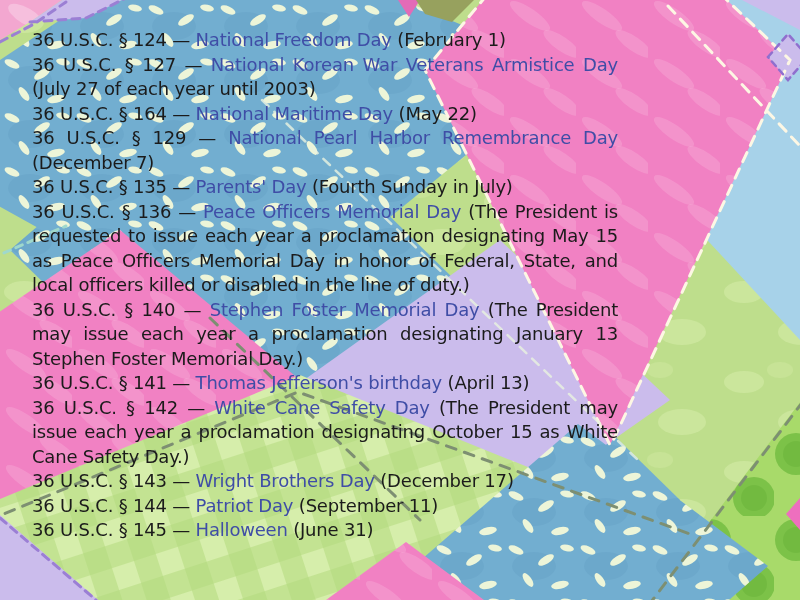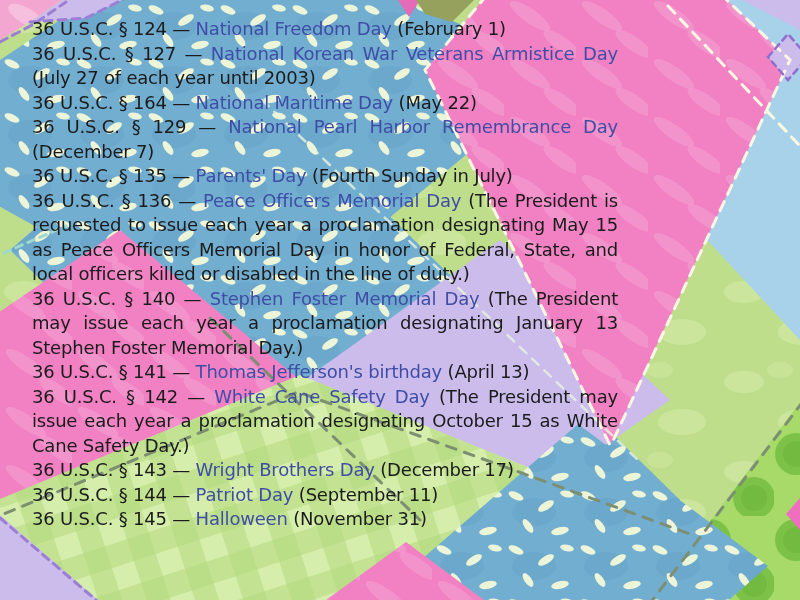--- a/index.html
+++ b/index.html
@@ -3,21 +3,21 @@
 <meta charset="utf-8">
 <style>
   html,body{margin:0;padding:0;background:#777;}
   .slide{
     position:relative;width:800px;height:600px;overflow:hidden;
     font-family:"DejaVu Sans","Liberation Sans",sans-serif;
   }
   .quilt{position:absolute;left:0;top:0;width:800px;height:600px;display:block;}
   .content{
     position:absolute;left:0;top:0;width:648px;height:600px;
-    padding:17px 30px 0 32px;box-sizing:border-box;
+    padding:28px 30px 0 32px;box-sizing:border-box;
   }
   .entry{
     margin:0;text-align:justify;
     font-size:18px;line-height:24.5px;letter-spacing:-0.2px;
     color:var(--body-text,#1b1b1b);
   }
   .holiday{color:var(--link-text,#3f4da6);text-decoration:none;cursor:pointer;}
 </style>
 </head>
 <body>
@@ -108,15 +108,15 @@
       <p class="entry"><span>36 U.S.C. § 127 — </span><a class="holiday">National Korean War Veterans Armistice Day</a><span> (July 27 of each year until 2003)</span></p>
       <p class="entry"><span>36 U.S.C. § 164 — </span><a class="holiday">National Maritime Day</a><span> (May 22)</span></p>
       <p class="entry"><span>36 U.S.C. § 129 — </span><a class="holiday">National Pearl Harbor Remembrance Day</a><span> (December 7)</span></p>
       <p class="entry"><span>36 U.S.C. § 135 — </span><a class="holiday">Parents' Day</a><span> (Fourth Sunday in July)</span></p>
       <p class="entry"><span>36 U.S.C. § 136 — </span><a class="holiday">Peace Officers Memorial Day</a><span> (The President is requested to issue each year a proclamation designating May 15 as Peace Officers Memorial Day in honor of Federal, State, and local officers killed or disabled in the line of duty.)</span></p>
       <p class="entry"><span>36 U.S.C. § 140 — </span><a class="holiday">Stephen Foster Memorial Day</a><span> (The President may issue each year a proclamation designating January 13 Stephen Foster Memorial Day.)</span></p>
       <p class="entry"><span>36 U.S.C. § 141 — </span><a class="holiday">Thomas Jefferson's birthday</a><span> (April 13)</span></p>
       <p class="entry"><span>36 U.S.C. § 142 — </span><a class="holiday">White Cane Safety Day</a><span> (The President may issue each year a proclamation designating October 15 as White Cane Safety Day.)</span></p>
       <p class="entry"><span>36 U.S.C. § 143 — </span><a class="holiday">Wright Brothers Day</a><span> (December 17)</span></p>
       <p class="entry"><span>36 U.S.C. § 144 — </span><a class="holiday">Patriot Day</a><span> (September 11)</span></p>
-      <p class="entry"><span>36 U.S.C. § 145 — </span><a class="holiday">Halloween</a><span> (November 31)</span></p>
+      <p class="entry"><span>36 U.S.C. § 145 — </span><a class="holiday">Halloween</a><span> (June 31)</span></p>
     </div>
 </div>
 
 </body></html>

